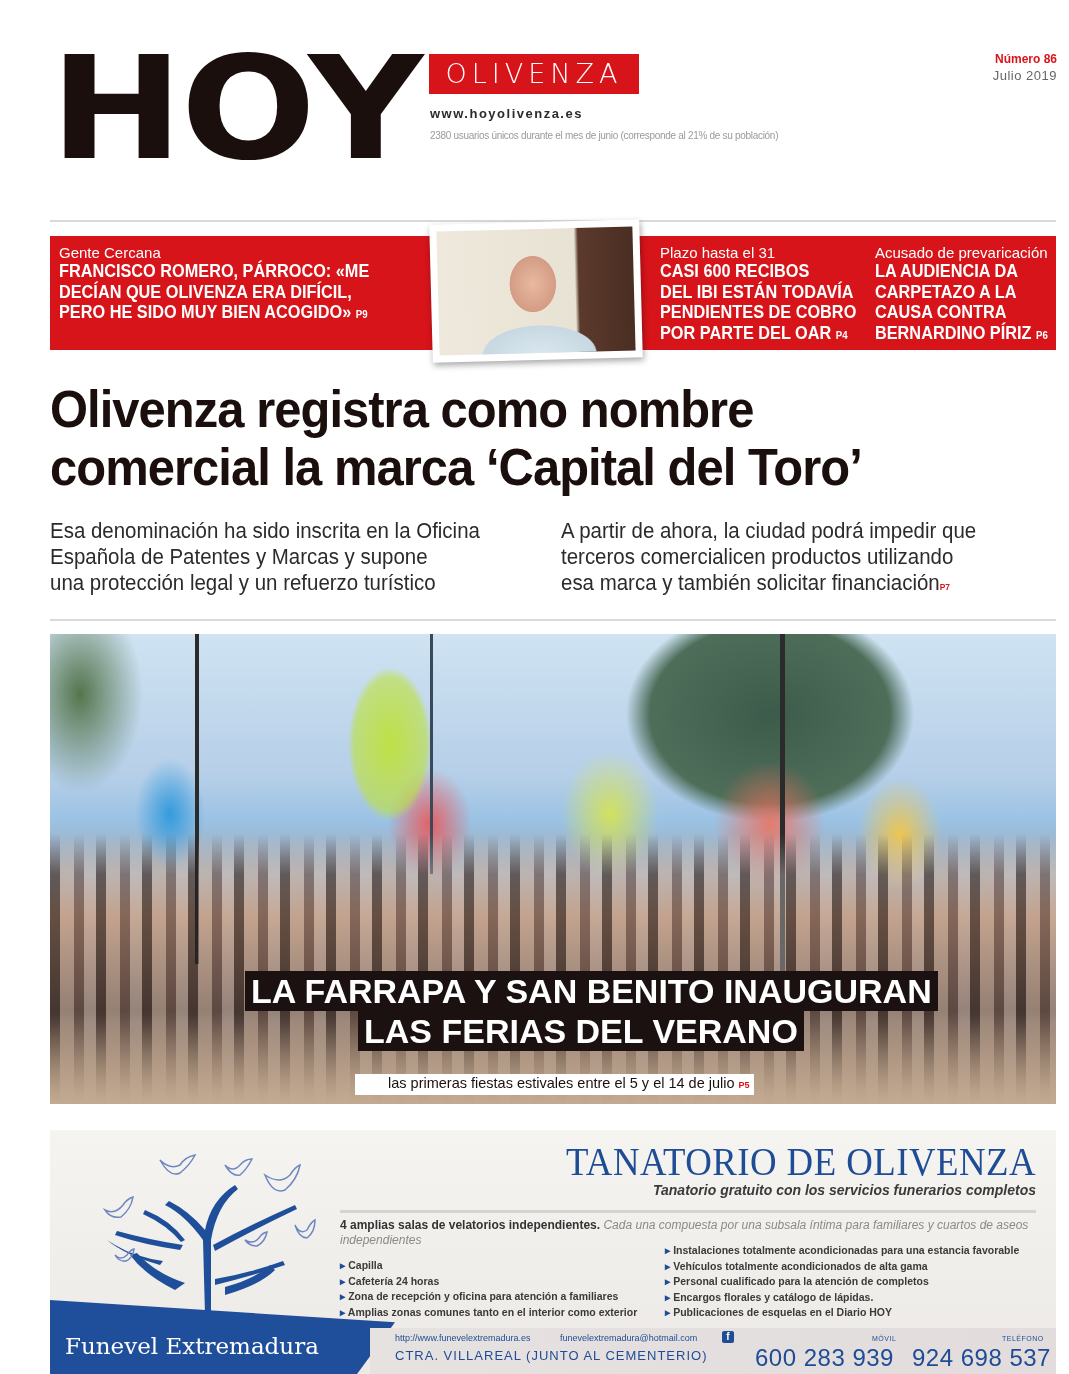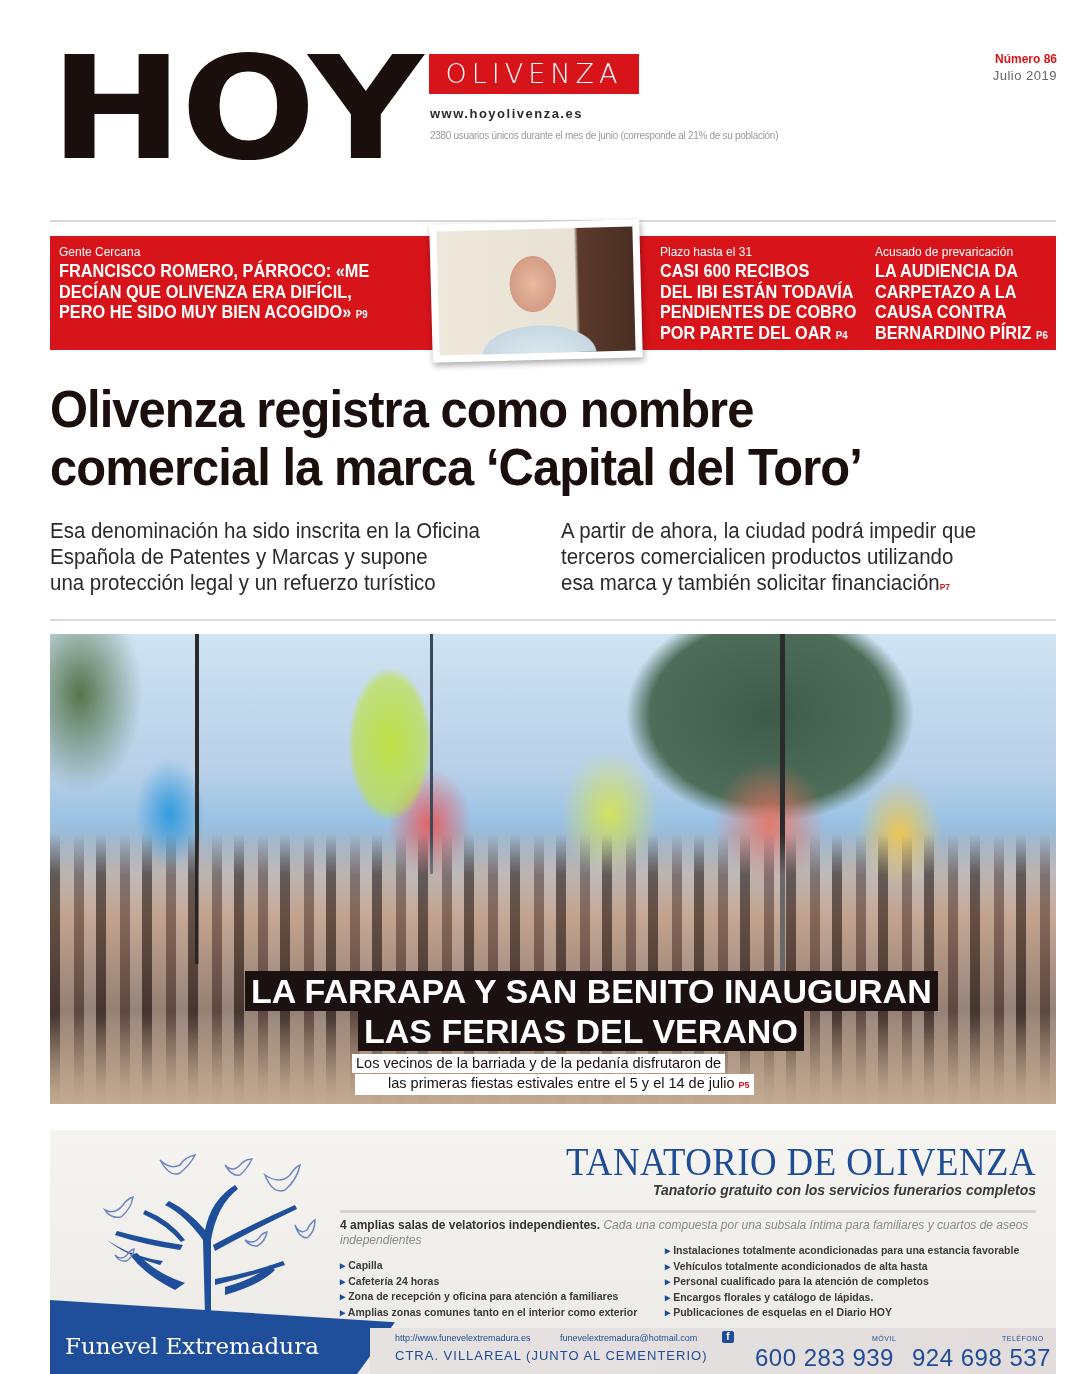--- a/index.html
+++ b/index.html
@@ -23,21 +23,21 @@
   .site-url { left: 430px; top: 106px; font-size: 13px; font-weight: bold; letter-spacing: 1.5px; color: #2b2b2b; }
   .stats { left: 430px; top: 130px; font-size: 10px; color: #9a9a9a; letter-spacing: -0.3px; }
   .issue-num { right: 12px; top: 52px; font-size: 12px; font-weight: bold; color: #d7141a; text-align: center; margin-left: 36px; }
   .issue-date { right: 12px; top: 68px; font-size: 13px; color: #666; text-align: center; letter-spacing: 0.5px; }
 
   .hr { left: 50px; width: 1006px; height: 2px; background: #d9d9d9; }
 
   
   .banner { left: 50px; top: 236px; width: 1006px; height: 114px; background: #d7141a; }
   .teaser { position: absolute; color: #fff; font-family: "Liberation Sans", sans-serif; }
-  .teaser .kicker { font-size: 12px; line-height: 17px; display: block; }
+  .teaser .kicker { font-size: 15px; line-height: 17px; display: block; }
   .teaser .head { font-size: 18.5px; font-weight: bold; line-height: 20.5px; display: block; transform: scaleX(0.88); transform-origin: left top; white-space: nowrap; }
   .teaser .pg { font-size: 11px; font-weight: bold; }
   .photo-frame {
     left: 431px; top: 222px; width: 210px; height: 138px; background: #fff; padding: 7px;
     transform: rotate(-1.5deg); box-shadow: 1px 3px 6px rgba(0,0,0,0.35);
   }
   .photo-frame .ph {
     width: 100%; height: 100%;
     background:
       radial-gradient(ellipse 38px 46px at 95px 55px, #e9b9a0 0%, #d49c84 60%, transparent 62%),
@@ -162,21 +162,20 @@
 
 <div class="abs photo">
   <div class="pole" style="left:145px; height:330px;"></div>
   <div class="pole" style="left:380px; height:240px; width:3px; background:#3a4a5a;"></div>
   <div class="pole" style="left:730px; height:340px; width:5px;"></div>
   <div class="photo-people"></div>
   <div class="photo-ground"></div>
 
   <div class="caption-line" style="left:308px; top:377px;">LAS FERIAS DEL VERANO</div>
   <div class="caption-line" style="left:195px; top:337px;">LA FARRAPA Y SAN BENITO INAUGURAN</div>
-  <div class="caption-sub" style="left:302px; top:420px;">Los vecinos de la barriada y de la pedanía disfrutaron de</div>
   <div class="caption-sub" style="left:305px; top:440px;padding-left:33px;">
     <span>las primeras fiestas estivales entre el 5 y el 14 de julio</span>
     <span class="pg">P5</span>
   </div>
 </div>
 
 <div class="abs ad">
   <svg class="abs" style="left:35px; top:15px;" width="250" height="170" viewBox="0 0 250 170">
     <g fill="#1f4f9a">
       <path d="M120 170 L118 95 Q100 70 80 60 L84 56 Q104 66 120 85 Q126 55 150 40 L153 44 Q132 60 126 95 L126 170 Z"></path>
@@ -209,21 +208,21 @@
     <i>Cada una compuesta por una subsala íntima para familiares y cuartos de aseos independientes</i>
   </div>
   <ul class="ad-list" style="left:290px; top:128px;">
     <li>Capilla</li>
     <li>Cafetería 24 horas</li>
     <li>Zona de recepción y oficina para atención a familiares</li>
     <li>Amplias zonas comunes tanto en el interior como exterior</li>
   </ul>
   <ul class="ad-list" style="left:615px; top:113px;">
     <li>Instalaciones totalmente acondicionadas para una estancia favorable</li>
-    <li>Vehículos totalmente acondicionados de alta hasta</li>
+    <li>Vehículos totalmente acondicionados de alta gama</li>
     <li>Personal cualificado para la atención de completos</li>
     <li>Encargos florales y catálogo de lápidas.</li>
     <li>Publicaciones de esquelas en el Diario HOY</li>
   </ul>
 
   <div class="ad-footer-band"></div>
   <div class="ad-web">http://www.funevelextremadura.es</div>
   <div class="ad-mail">funevelextremadura@hotmail.com</div>
   <div class="ad-fb">f</div>
   <div class="ad-address">CTRA. VILLAREAL (JUNTO AL CEMENTERIO)</div>

